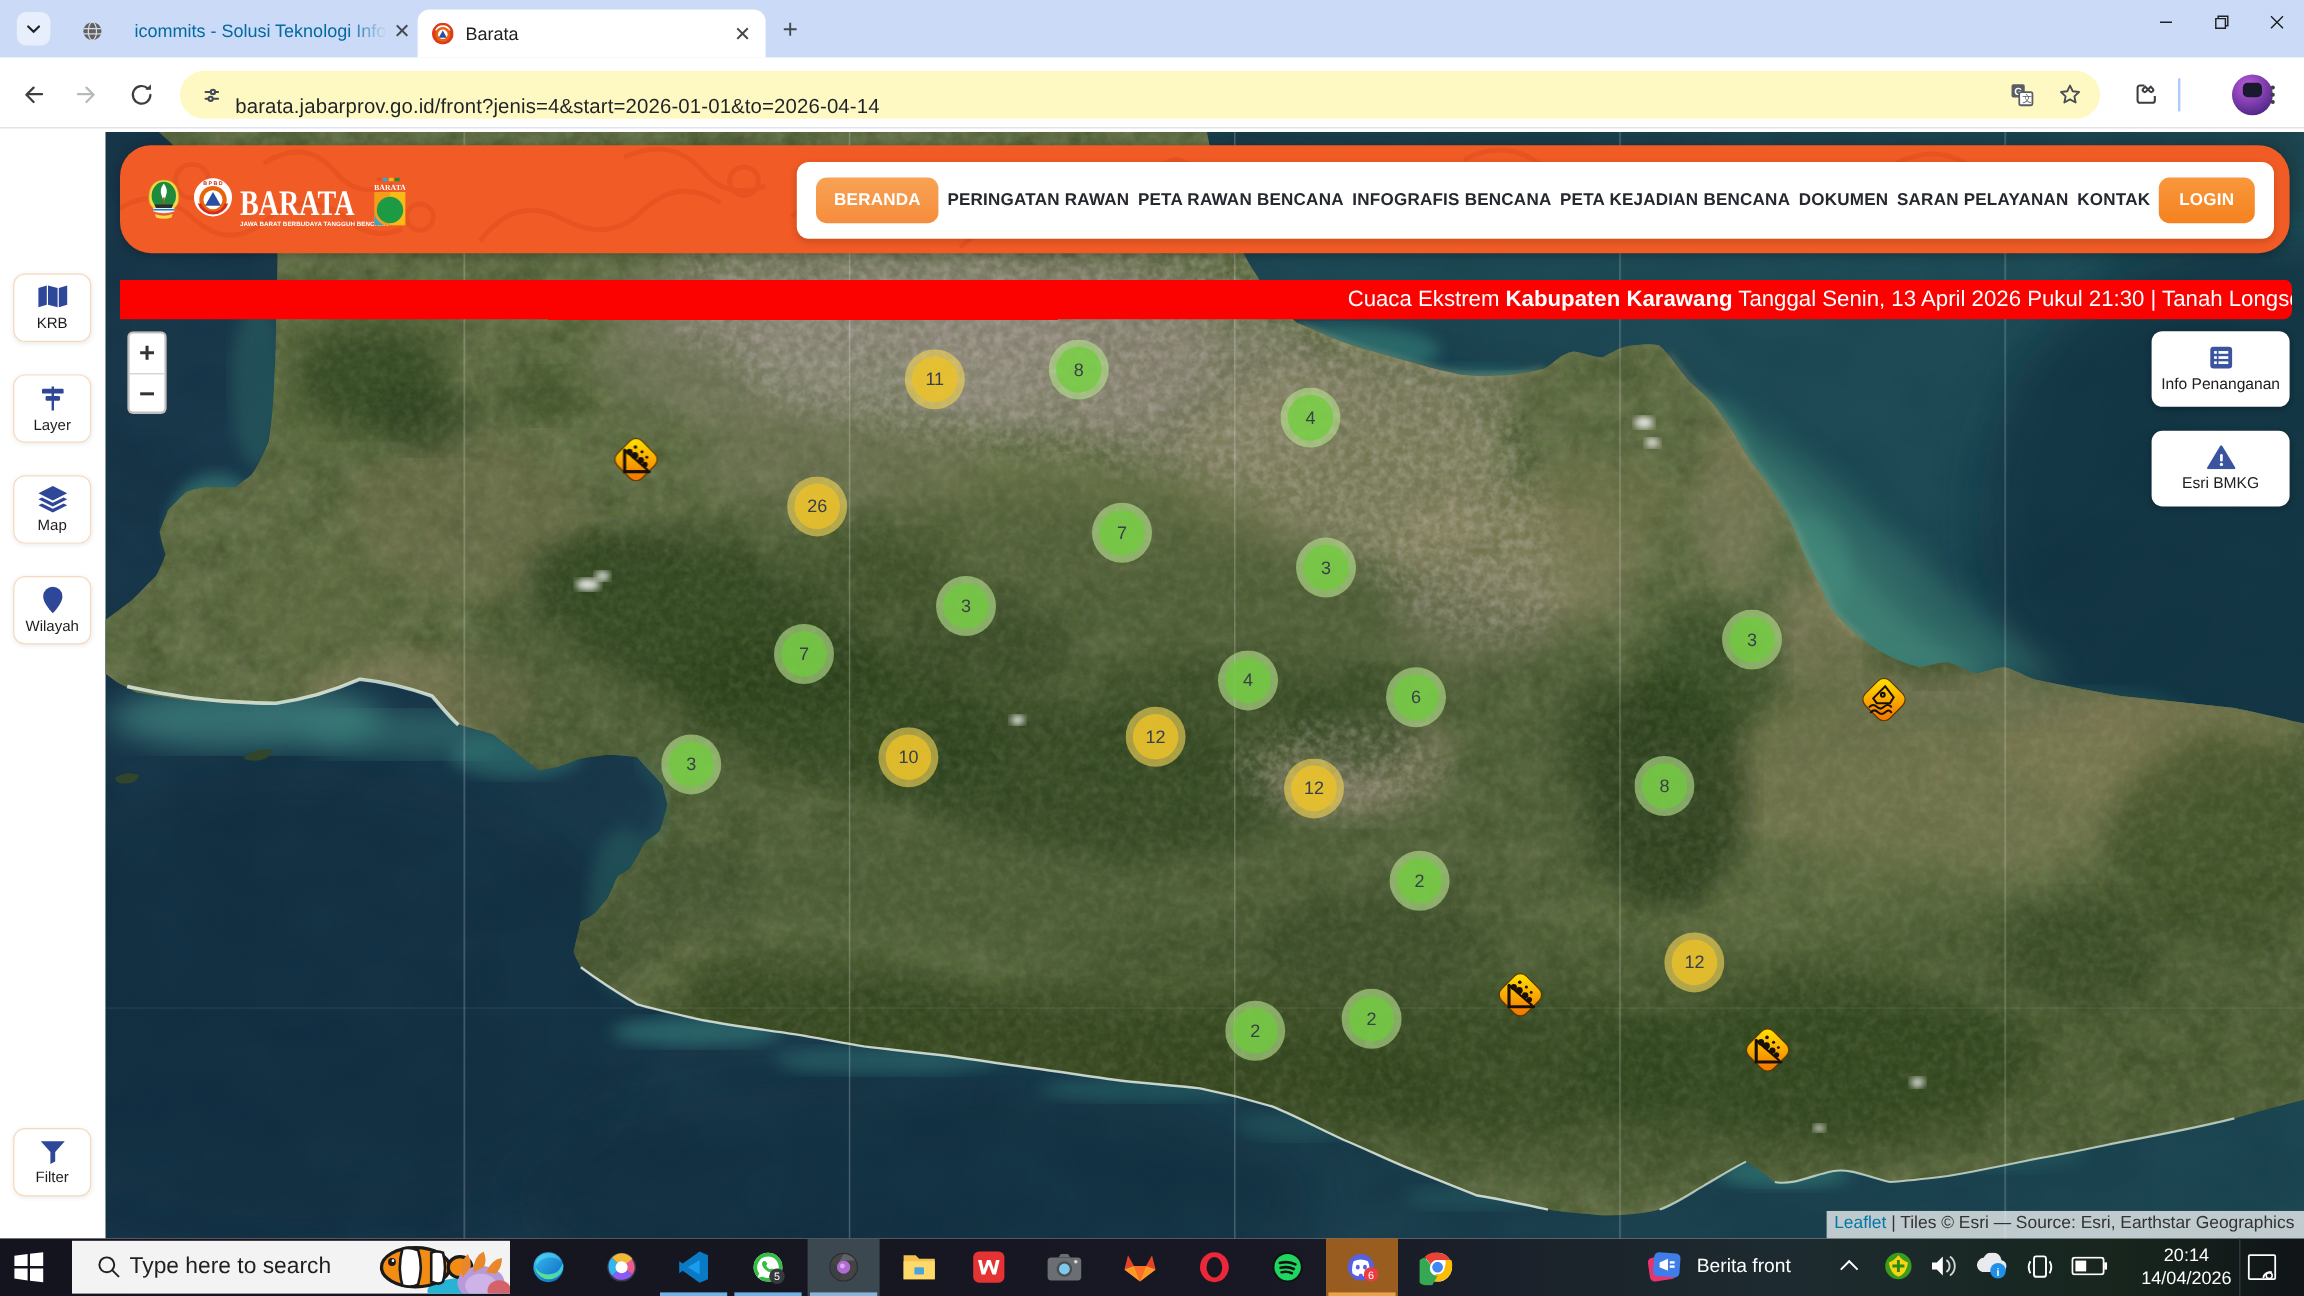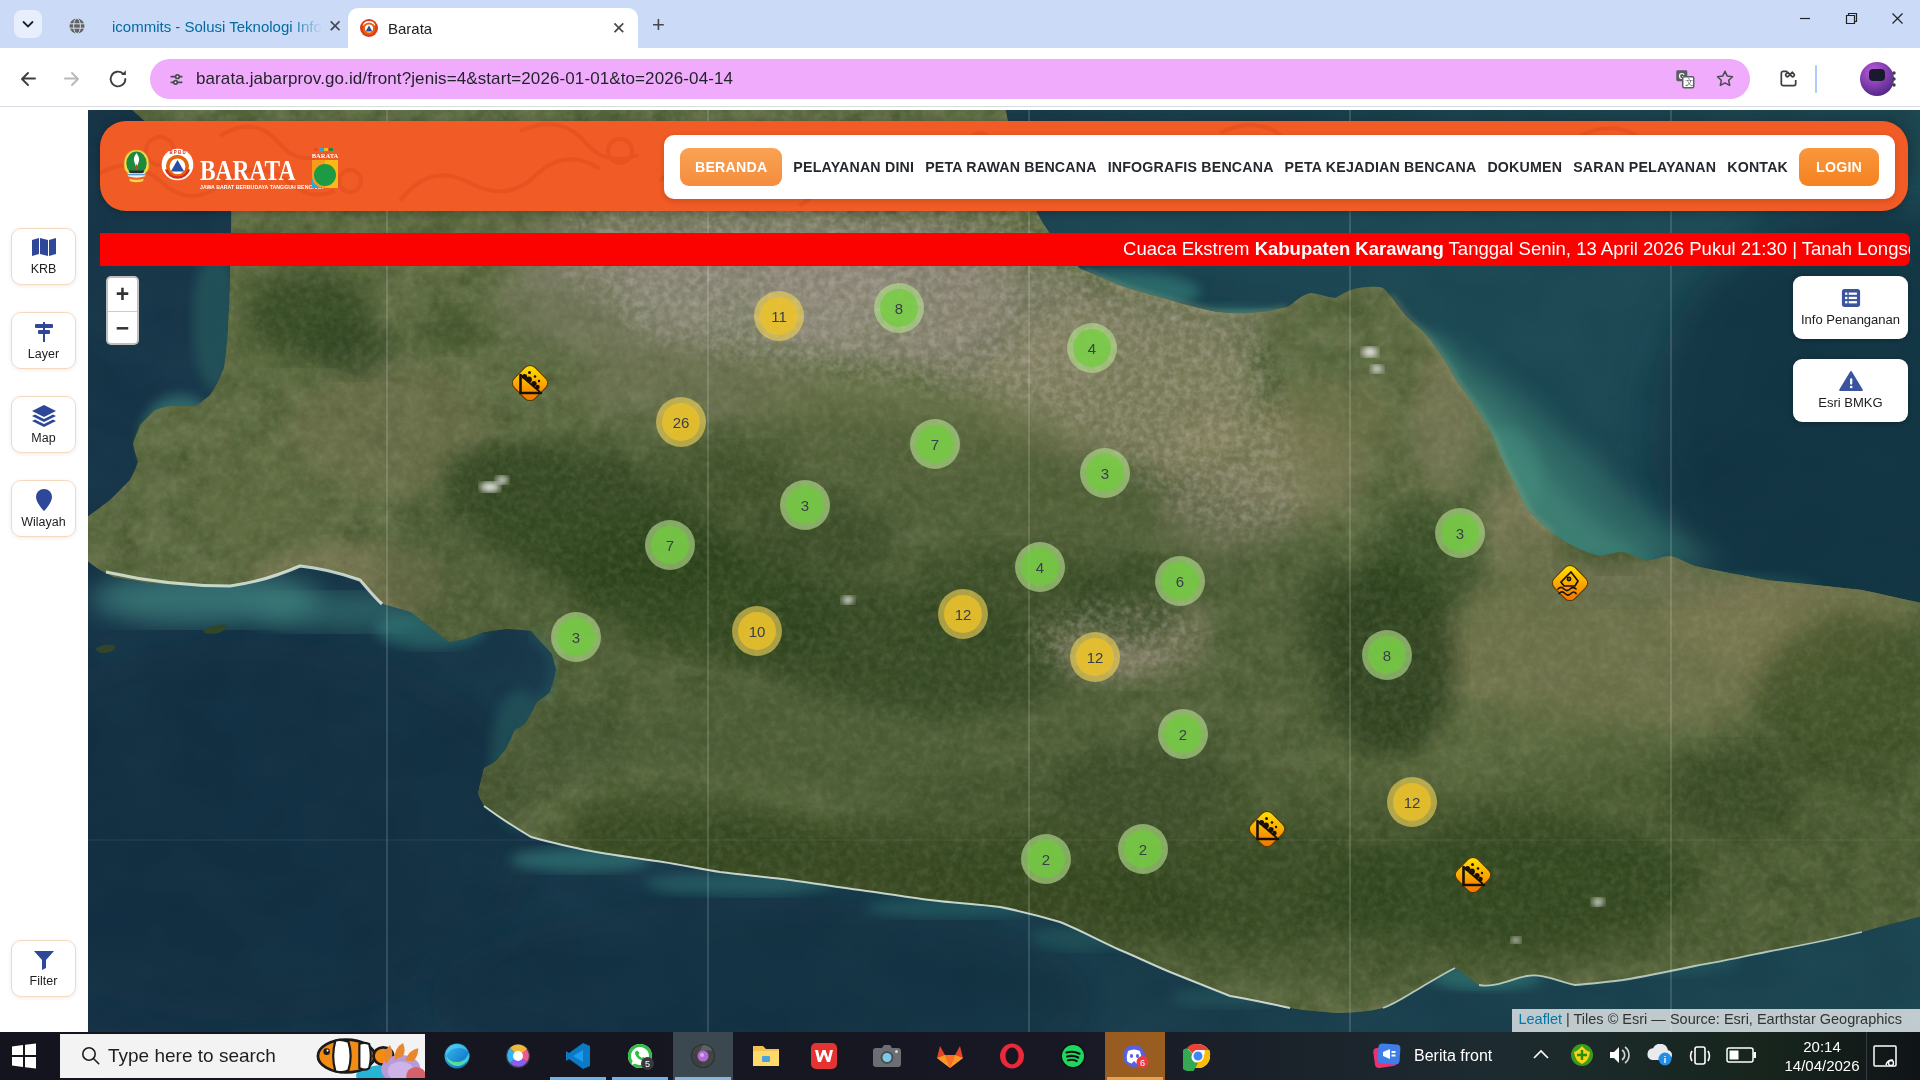--- a/index.html
+++ b/index.html
@@ -14,21 +14,21 @@
 #tab1 .ttitle{font-size:15px;color:#0369a1;margin-left:26px;white-space:nowrap;overflow:hidden;width:210px;-webkit-mask-image:linear-gradient(90deg,#000 85%,transparent);}
 .tab .tx{font-size:17px;color:#45494d;margin-left:6px;font-weight:400;}
 #tab2{left:348px;width:290px;background:#fff;border-radius:10px 10px 0 0;top:8px;height:40px;}
 #tab2 .ttitle{font-size:15px;color:#202124;margin-left:10px;}
 #tab2 .tx{position:absolute;right:12px;}
 .newtab{position:absolute;left:652px;top:12px;font-size:22px;color:#45494d;font-weight:300;}
 #winctl{position:absolute;right:0;top:0;height:36px;display:flex;align-items:center;gap:0;}
 #winctl div{width:46px;height:36px;display:flex;align-items:center;justify-content:center;color:#202124;}
 #toolbar{position:absolute;left:0;top:48px;width:1920px;height:59px;background:#ffffff;border-bottom:1px solid #d9dde3;}
 .navic{position:absolute;top:15px;width:32px;height:32px;display:flex;align-items:center;justify-content:center;}
-#omnibox{position:absolute;left:150px;top:11px;width:1600px;height:40px;background:#f0abfc;border-radius:20px;display:flex;align-items:center;}
+#omnibox{position:absolute;left:150px;top:11px;width:1600px;height:40px;background:#fef9c3;border-radius:20px;display:flex;align-items:flex-end;}
 #omnibox .url{font-size:17px;color:#1f2328;margin-left:46px;letter-spacing:.1px;}
 #obright{position:absolute;right:14px;top:0;height:40px;display:flex;align-items:center;gap:18px;}
 #avatar{position:absolute;right:26px;top:14px;width:34px;height:34px;border-radius:50%;background:radial-gradient(circle at 40% 30%,#c05ce0,#5c2d91 70%,#2d1b4e);}
 #avatar:before{content:"";position:absolute;left:9px;top:7px;width:16px;height:12px;border-radius:4px;background:#1a1a2e;}
 
 #page{position:absolute;left:0;top:107px;width:1920px;height:925px;background:#fff;overflow:hidden;}
 #mapwrap{position:absolute;left:88px;top:3px;width:1832px;height:922px;background:#16323e;}
 
 #hdr{position:absolute;left:100px;top:14px;width:1808px;height:90px;border-radius:26px;background:#f15b25;overflow:hidden;box-shadow:0 2px 8px rgba(0,0,0,.25);}
 #navbox{position:absolute;right:13px;top:14px;width:1231px;height:64px;background:#fff;border-radius:10px;display:flex;align-items:center;justify-content:space-between;padding:0 16px;box-shadow:0 2px 6px rgba(0,0,0,.15);}
@@ -51,21 +51,21 @@
 
 .mc{position:absolute;width:50px;height:50px;margin:-25px 0 0 -25px;border-radius:50%;display:flex;align-items:center;justify-content:center;}
 .mc i{position:absolute;inset:6px;border-radius:50%;}
 .mc span{position:relative;font-size:15px;color:#38404a;font-style:normal;}
 .mcg{background:rgba(181,226,140,.62);}
 .mcg i{background:rgba(110,204,57,.72);}
 .mcy{background:rgba(241,211,87,.62);}
 .mcy i{background:rgba(235,193,40,.8);}
 .dia{position:absolute;width:46px;height:46px;margin:-23px 0 0 -23px;}
 
-#attrib{position:absolute;right:0;bottom:0;height:23px;background:rgba(255,255,255,.72);font-size:14.5px;color:#333;padding:2px 18px 0 6px;white-space:nowrap;}
+#attrib{position:absolute;right:0;bottom:0;height:23px;background:rgba(255,255,255,.72);font-size:14.5px;color:#333;padding:2px 8px 0 6px;white-space:nowrap;}
 #attrib a{color:#0078a8;text-decoration:none;}
 
 #taskbar{position:absolute;left:0;top:1032px;width:1920px;height:48px;background:linear-gradient(90deg,#14141e 0%,#181824 55%,#1d2b30 78%,#17251d 92%,#101417 100%);display:flex;align-items:center;}
 #tsearch{position:absolute;left:60px;top:1034px;width:365px;height:44px;background:#f3f3f3;display:flex;align-items:center;overflow:hidden;}
 #tsearch .ph{font-size:19px;color:#1f1f1f;margin-left:48px;white-space:nowrap;}
 .tbi{position:absolute;top:1040px;width:32px;height:32px;display:flex;align-items:center;justify-content:center;}
 #clock{position:absolute;right:56px;top:1037px;width:84px;text-align:center;color:#fff;font-size:15px;line-height:19px;}
 </style>
 </head>
 <body>
@@ -305,21 +305,21 @@
           <rect x="12" y="0" width="4" height="3" fill="#f7b519"></rect>
           <rect x="17" y="0" width="4" height="3" fill="#1d8a3c"></rect>
 <text x="13" y="10" font-size="6.5" font-weight="bold" fill="#fff" text-anchor="middle" font-family="Liberation Serif">BARATA</text>
 <rect x="0" y="12" width="26" height="28" fill="#f8ba17"></rect>
 <path d="M0,12 h13 v28 h-13z" fill="#f59d1a"></path>
 <path d="M0,28 a12,12 0 0 0 12,12 l-12,0z" fill="#2ba6de"></path>
 <circle cx="13" cy="27" r="11" fill="#1d9a44"></circle>
 </svg>
         <div id="navbox">
 <div class="nitem" id="beranda">BERANDA</div>
-<div class="nitem">PELAYANAN DINI</div>
+<div class="nitem">PERINGATAN RAWAN</div>
 <div class="nitem">PETA RAWAN BENCANA</div>
 <div class="nitem">INFOGRAFIS BENCANA</div>
 <div class="nitem">PETA KEJADIAN BENCANA</div>
 <div class="nitem">DOKUMEN</div>
 <div class="nitem">SARAN PELAYANAN</div>
 <div class="nitem">KONTAK</div>
 <div class="nitem" id="login">LOGIN</div>
 </div>
       </div>
     <div id="alert">

